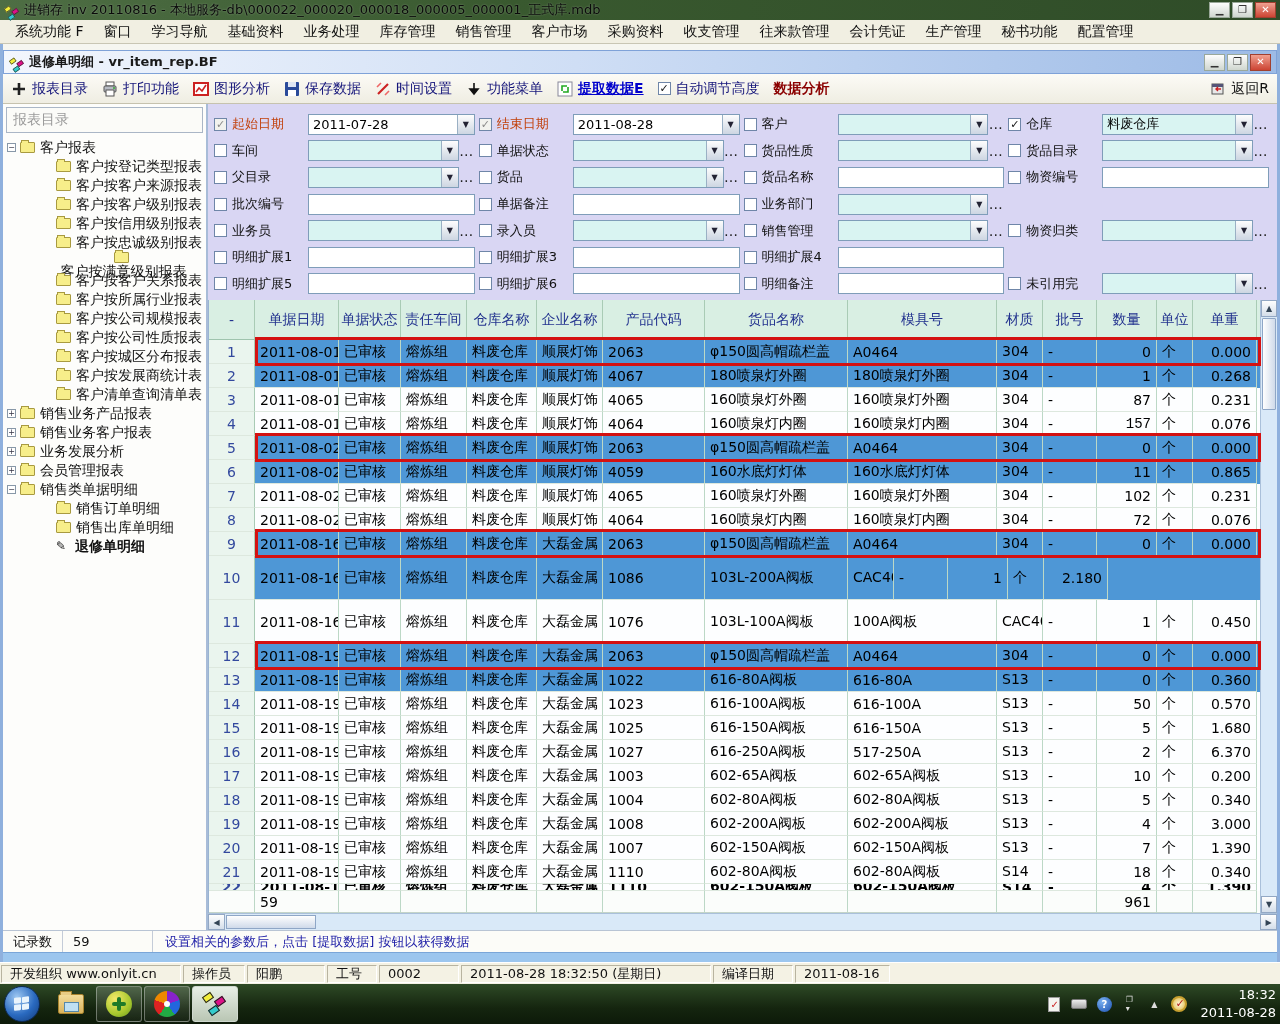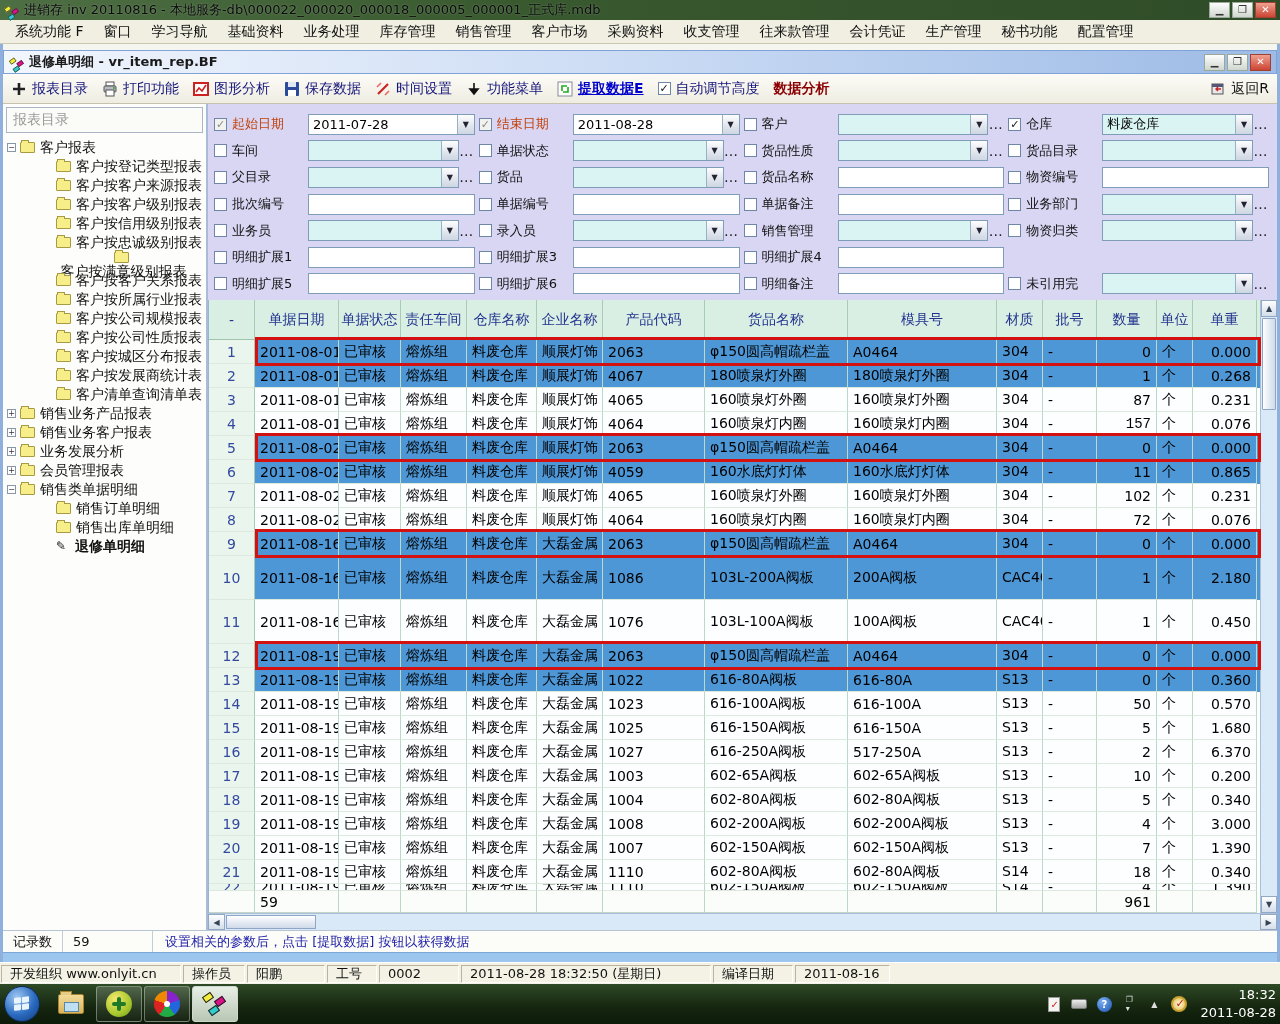--- a/index.html
+++ b/index.html
@@ -504,27 +504,20 @@
             <div class="frow">
               <div class="fcell">
                 <span class="cb"></span>
                 <span class="flabel">批次编号</span>
                 <span class="ffield">
                   <span class="fval"></span>
                 </span>
               </div>
               <div class="fcell">
                 <span class="cb"></span>
-                <span class="flabel">单据编号</span>
-                <span class="ffield">
-                  <span class="fval"></span>
-                </span>
-              </div>
-              <div class="fcell">
-                <span class="cb"></span>
                 <span class="flabel">单据备注</span>
                 <span class="ffield">
                   <span class="fval"></span>
                 </span>
               </div>
               <div class="fcell">
                 <span class="cb"></span>
                 <span class="flabel">业务部门</span>
                 <span class="ffield cyan">
                   <span class="fval"></span>
@@ -792,21 +785,20 @@
               </div>
               <div class="trow blue" style="height: 44px;">
                 <span class="tcell num" style="width: 46px; flex: 0 0 auto;">10</span>
                 <span class="tcell" style="width: 84px; flex: 0 0 auto;">2011-08-16</span>
                 <span class="tcell" style="width: 62px; flex: 0 0 auto;">已审核</span>
                 <span class="tcell" style="width: 66px; flex: 0 0 auto;">熔炼组</span>
                 <span class="tcell" style="width: 70px; flex: 0 0 auto;">料废仓库</span>
                 <span class="tcell" style="width: 66px; flex: 0 0 auto;">大磊金属</span>
                 <span class="tcell" style="width: 102px; flex: 0 0 auto;">1086</span>
                 <span class="tcell" style="width: 143px; flex: 0 0 auto;">103L-200A阀板</span>
-                <span class="tcell" style="width: 149px; flex: 0 0 auto;">200A阀板</span>
                 <span class="tcell wrap" style="width: 46px; flex: 0 0 auto;">CAC406</span>
                 <span class="tcell" style="width: 54px; flex: 0 0 auto;">-</span>
                 <span class="tcell r" style="width: 60px; flex: 0 0 auto;">1</span>
                 <span class="tcell" style="width: 36px; flex: 0 0 auto;">个</span>
                 <span class="tcell r" style="width: 64px; flex: 0 0 auto;">2.180</span>
               </div>
               <div class="trow light" style="height: 44px;">
                 <span class="tcell num" style="width: 46px; flex: 0 0 auto;">11</span>
                 <span class="tcell" style="width: 84px; flex: 0 0 auto;">2011-08-16</span>
                 <span class="tcell" style="width: 62px; flex: 0 0 auto;">已审核</span>
@@ -975,21 +967,21 @@
                 <span class="tcell" style="width: 66px; flex: 0 0 auto;">大磊金属</span>
                 <span class="tcell" style="width: 102px; flex: 0 0 auto;">1110</span>
                 <span class="tcell" style="width: 143px; flex: 0 0 auto;">602-80A阀板</span>
                 <span class="tcell" style="width: 149px; flex: 0 0 auto;">602-80A阀板</span>
                 <span class="tcell wrap" style="width: 46px; flex: 0 0 auto;">S14</span>
                 <span class="tcell" style="width: 54px; flex: 0 0 auto;">-</span>
                 <span class="tcell r" style="width: 60px; flex: 0 0 auto;">18</span>
                 <span class="tcell" style="width: 36px; flex: 0 0 auto;">个</span>
                 <span class="tcell r" style="width: 64px; flex: 0 0 auto;">0.340</span>
               </div>
-              <div class="trow light partial" style="height: 24px;">
+              <div class="trow light partial" style="height: 24px; font-weight: bold;">
                 <span class="tcell num" style="width: 46px; flex: 0 0 auto;">22</span>
                 <span class="tcell" style="width: 84px; flex: 0 0 auto;">2011-08-19</span>
                 <span class="tcell" style="width: 62px; flex: 0 0 auto;">已审核</span>
                 <span class="tcell" style="width: 66px; flex: 0 0 auto;">熔炼组</span>
                 <span class="tcell" style="width: 70px; flex: 0 0 auto;">料废仓库</span>
                 <span class="tcell" style="width: 66px; flex: 0 0 auto;">大磊金属</span>
                 <span class="tcell" style="width: 102px; flex: 0 0 auto;">1110</span>
                 <span class="tcell" style="width: 143px; flex: 0 0 auto;">602-150A阀板</span>
                 <span class="tcell" style="width: 149px; flex: 0 0 auto;">602-150A阀板</span>
                 <span class="tcell wrap" style="width: 46px; flex: 0 0 auto;">S14</span>

